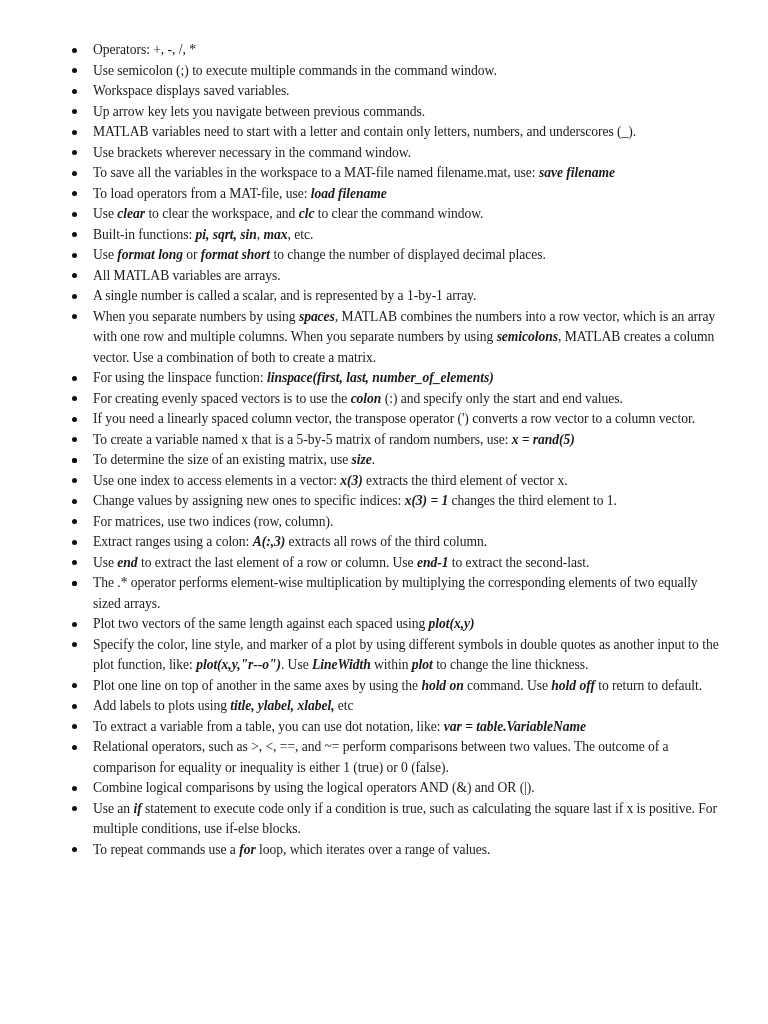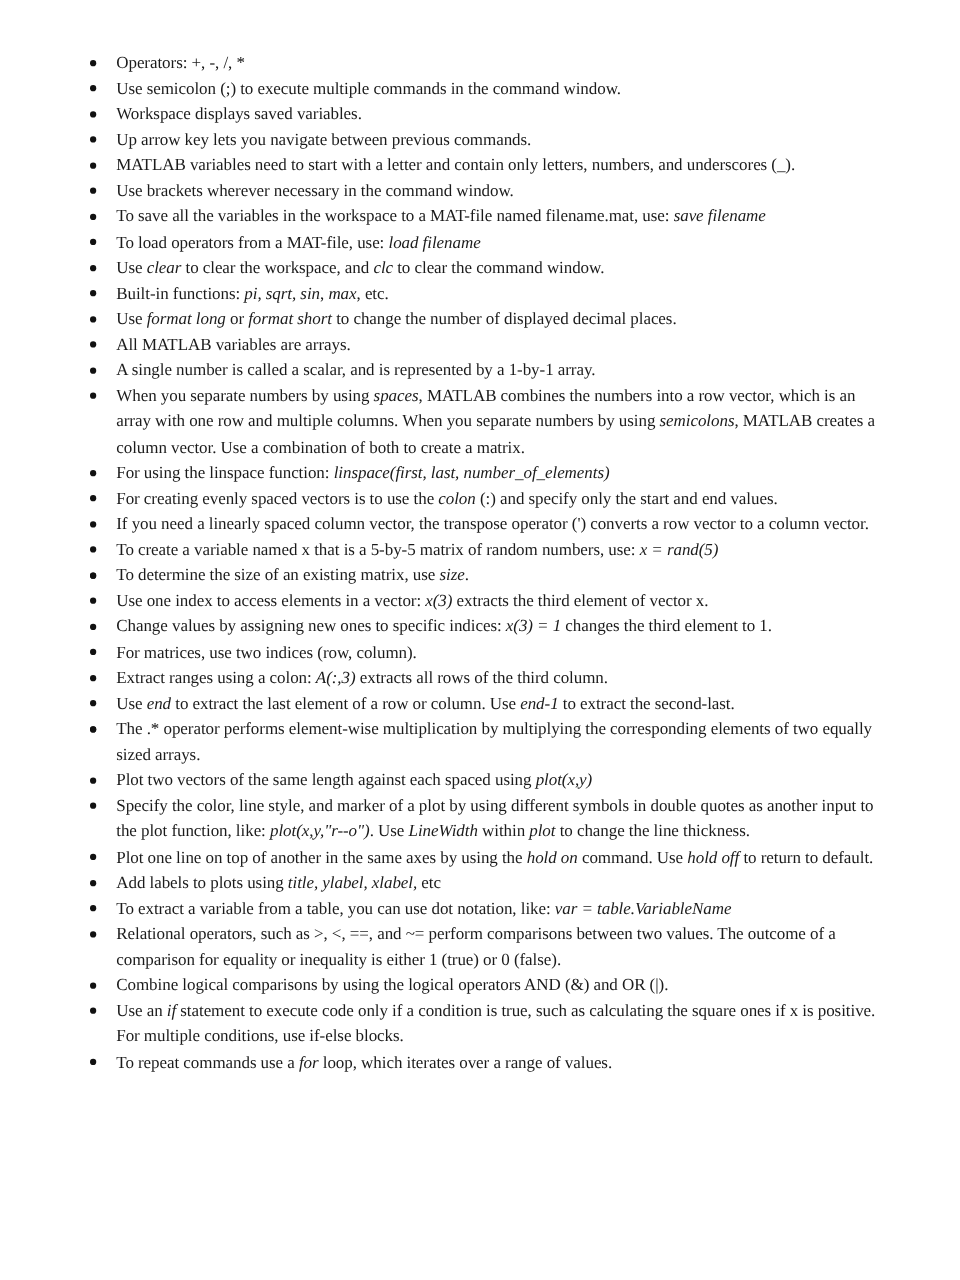--- a/index.html
+++ b/index.html
@@ -12,21 +12,21 @@
     height: 1024px;
     font-family: "Liberation Serif", "DejaVu Serif", serif;
     color: #1b1b1b;
     overflow: hidden;
   }
   .page {
     box-sizing: border-box;
     width: 768px;
     min-height: 1024px;
     background: #ffffff;
-    padding: 40px 62px 20px 70px;
+    padding: 40px 42px 20px 70px;
   }
   .list {
     width: 100%;
   }
   .item {
     position: relative;
     padding-left: 23px;
     font-size: 13.6px;
     line-height: 20.5px;
     letter-spacing: -0.05px;
@@ -35,21 +35,21 @@
   .dot {
     position: absolute;
     left: 2px;
     top: 7.6px;
     width: 5px;
     height: 5px;
     border-radius: 50%;
     background: #111111;
   }
   .seg { font-style: normal; font-weight: normal; }
-  .seg.bi { font-style: italic; font-weight: normal; }
+  .seg.bi { font-style: italic; font-weight: bold; }
 </style>
 </head>
 <body>
 
 <div class="page">
   <div class="list" id="bullet-list">
       <div class="item"><span class="dot"></span><span class="txt"><span class="seg">Operators: +, -, /, *</span></span></div>
       <div class="item"><span class="dot"></span><span class="txt"><span class="seg">Use semicolon (;) to execute multiple commands in the command window.</span></span></div>
       <div class="item"><span class="dot"></span><span class="txt"><span class="seg">Workspace displays saved variables.</span></span></div>
       <div class="item"><span class="dot"></span><span class="txt"><span class="seg">Up arrow key lets you navigate between previous commands.</span></span></div>
@@ -76,16 +76,16 @@
       <div class="item"><span class="dot"></span><span class="txt"><span class="seg">Use </span><span class="seg bi">end</span><span class="seg"> to extract the last element of a row or column. Use </span><span class="seg bi">end-1</span><span class="seg"> to extract the second-last.</span></span></div>
       <div class="item"><span class="dot"></span></div>
       <div class="item"><span class="dot"></span><span class="txt"><span class="seg">The .* operator performs element-wise multiplication by multiplying the corresponding elements of two equally sized arrays.</span></span></div>
       <div class="item"><span class="dot"></span><span class="txt"><span class="seg">Plot two vectors of the same length against each spaced using </span><span class="seg bi">plot(x,y)</span></span></div>
       <div class="item"><span class="dot"></span><span class="txt"><span class="seg">Specify the color, line style, and marker of a plot by using different symbols in double quotes as another input to the plot function, like: </span><span class="seg bi">plot(x,y,"r--o")</span><span class="seg">. Use </span><span class="seg bi">LineWidth</span><span class="seg"> within </span><span class="seg bi">plot</span><span class="seg"> to change the line thickness.</span></span></div>
       <div class="item"><span class="dot"></span><span class="txt"><span class="seg">Plot one line on top of another in the same axes by using the </span><span class="seg bi">hold on</span><span class="seg"> command. Use </span><span class="seg bi">hold off</span><span class="seg"> to return to default.</span></span></div>
       <div class="item"><span class="dot"></span><span class="txt"><span class="seg">Add labels to plots using </span><span class="seg bi">title, ylabel, xlabel,</span><span class="seg"> etc</span></span></div>
       <div class="item"><span class="dot"></span><span class="txt"><span class="seg">To extract a variable from a table, you can use dot notation, like: </span><span class="seg bi">var = table.VariableName</span></span></div>
       <div class="item"><span class="dot"></span><span class="txt"><span class="seg">Relational operators, such as &gt;, &lt;, ==, and ~= perform comparisons between two values. The outcome of a comparison for equality or inequality is either 1 (true) or 0 (false).</span></span></div>
       <div class="item"><span class="dot"></span><span class="txt"><span class="seg">Combine logical comparisons by using the logical operators AND (&amp;) and OR (|).</span></span></div>
-      <div class="item"><span class="dot"></span><span class="txt"><span class="seg">Use an </span><span class="seg bi">if</span><span class="seg"> statement to execute code only if a condition is true, such as calculating the square ones if x is positive. For multiple conditions, use if-else blocks.</span></span></div>
+      <div class="item"><span class="dot"></span><span class="txt"><span class="seg">Use an </span><span class="seg bi">if</span><span class="seg"> statement to execute code only if a condition is true, such as calculating the square last if x is positive. For multiple conditions, use if-else blocks.</span></span></div>
       <div class="item"><span class="dot"></span><span class="txt"><span class="seg">To repeat commands use a </span><span class="seg bi">for</span><span class="seg"> loop, which iterates over a range of values.</span></span></div>
     </div>
 </div>
 
 </body></html>

